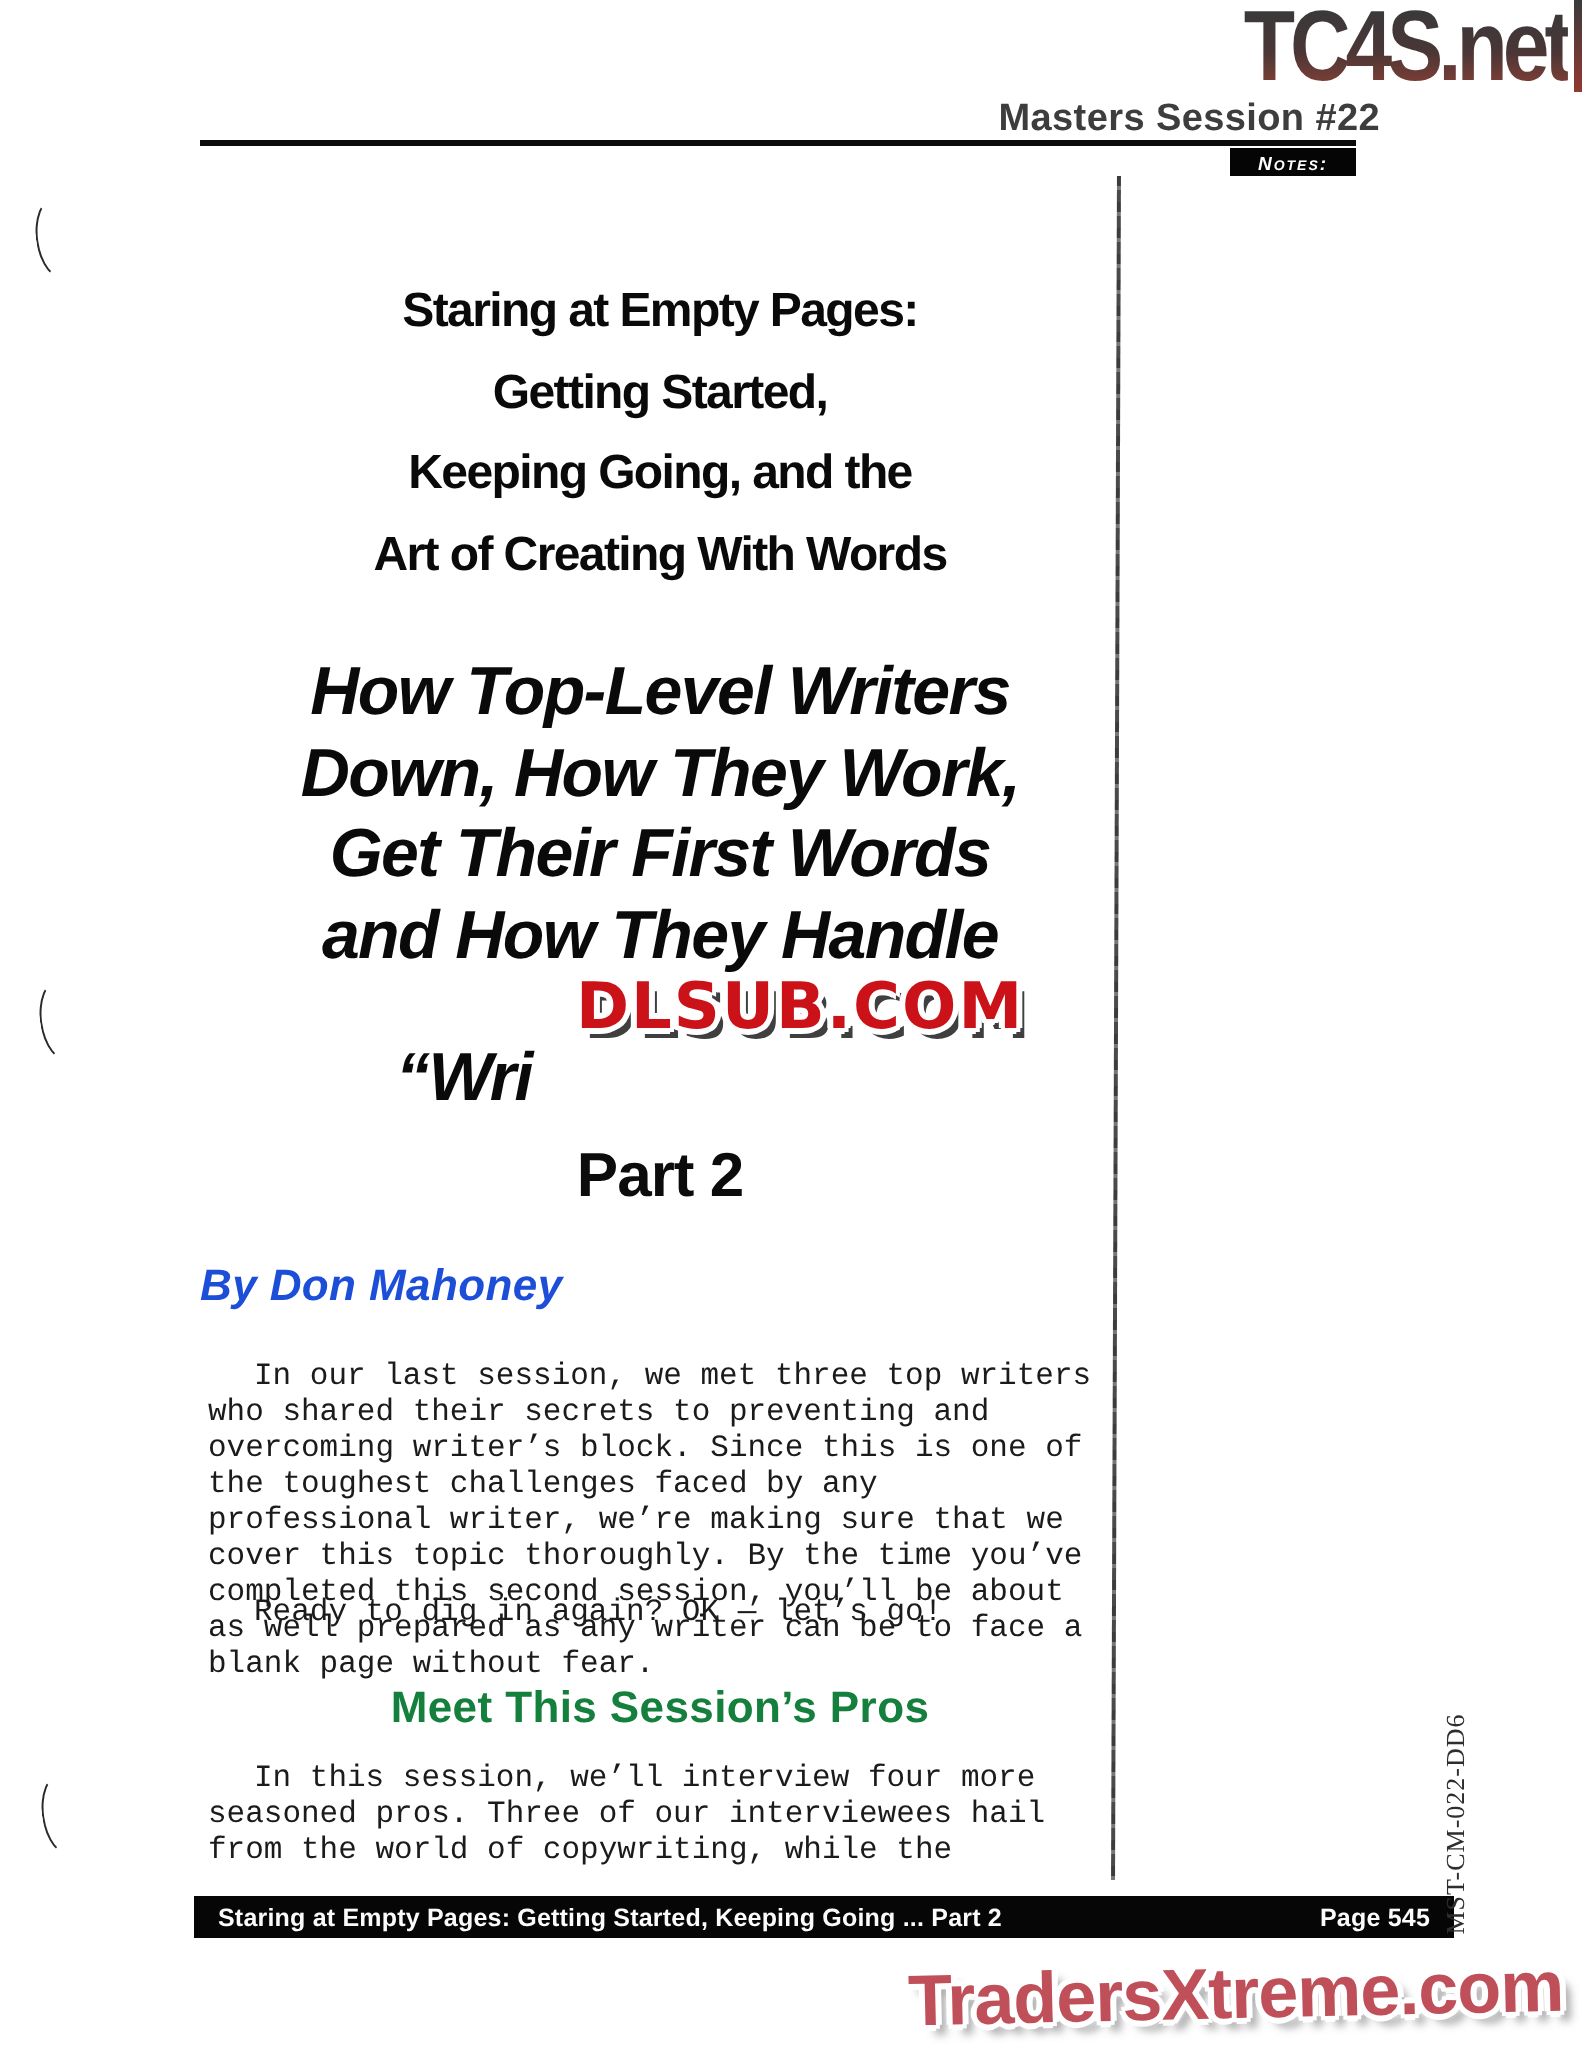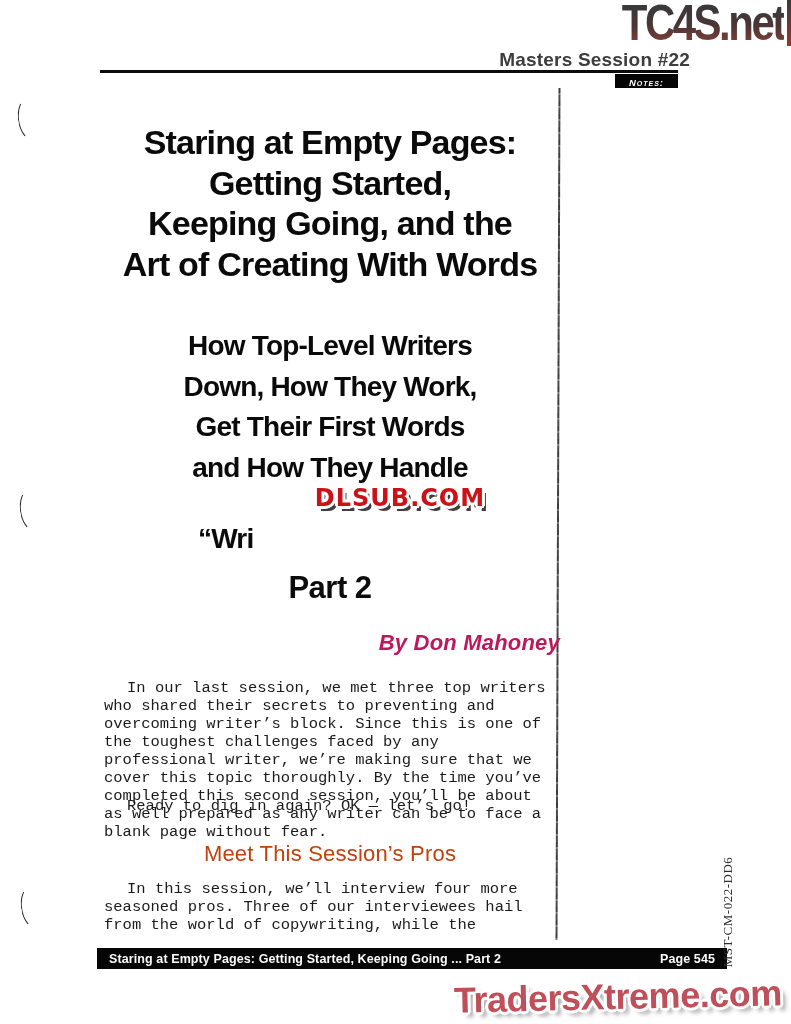--- a/index.html
+++ b/index.html
@@ -52,61 +52,62 @@
   
   .arc{
     position:absolute;width:24px;height:42px;border:1.6px solid transparent;
     border-left-color:#2a2a2a;border-radius:50%;transform:rotate(-8deg);
   }
   .arc-1{left:18px;top:98px;}
   .arc-2{left:20px;top:489px;}
   .arc-3{left:21px;top:886px;}
   
   .main-title{
-    position:absolute;left:100px;top:122px;width:460px;text-align:center;
-    font-size:34px;line-height:40.5px;font-weight:800;letter-spacing:-0.8px;
+    position:absolute;left:100px;top:136px;width:460px;text-align:center;
+    font-size:24px;line-height:40.5px;font-weight:800;letter-spacing:-0.8px;
     color:#0a0a0a;
   }
   .subtitle{
     position:absolute;left:100px;top:326px;width:460px;text-align:center;
-    font-size:28px;line-height:40.5px;font-weight:800;letter-spacing:-0.8px;
+    font-size:34px;line-height:40.5px;font-weight:800;letter-spacing:-0.8px;
     color:#0a0a0a;
+    font-style:italic;
   }
   .subtitle .q-line{text-align:left;padding-left:98px;margin-top:31px;}
   .dlsub-watermark{
     position:absolute;left:252px;top:484px;width:296px;text-align:center;
     font-family:"DejaVu Sans",sans-serif;
-    font-size:24px;font-weight:900;letter-spacing:1px;
+    font-size:32px;font-weight:900;letter-spacing:1px;
     color:var(--watermark-red,#cb1219);
     text-shadow:
       -2px -2px 0 #fff, 2px -2px 0 #fff, -2px 2px 0 #fff, 2px 2px 0 #fff,
       -3px 0 0 #fff, 3px 0 0 #fff, 0 -3px 0 #fff, 0 3px 0 #fff,
       4px 5px 0 #3f3f3f;
     white-space:nowrap;z-index:5;
   }
   .part-label{
     position:absolute;left:100px;top:570px;width:460px;text-align:center;
     font-size:31px;font-weight:800;letter-spacing:-0.5px;color:#0c0c0c;
   }
   .byline{
-    position:absolute;left:100px;top:630px;width:460px;text-align:right;
-    font-size:22px;font-weight:700;font-style:italic;color:#be185d;letter-spacing:0.2px;
+    position:absolute;left:100px;top:630px;width:460px;text-align:left;
+    font-size:22px;font-weight:700;font-style:italic;color:#1d4ed8;letter-spacing:0.2px;
   }
   
   .body-par{
     position:absolute;left:104px;width:452px;
     font-family:Liberation Mono, monospace;font-size:15.5px;line-height:18px;
     color:#1b1b1b;text-indent:23px;
   }
   .par-1{top:679px;}
   .par-2{top:797px;}
   .par-3{top:880px;}
   .section-heading{
     position:absolute;left:100px;top:841px;width:460px;text-align:center;
-    font-size:22px;font-weight:400;letter-spacing:0.2px;color:#c2410c;
+    font-size:22px;font-weight:700;letter-spacing:0.2px;color:#15803d;
   }
   
   .footer-bar{
     position:absolute;left:97px;top:948px;width:630px;height:21px;background:#060606;
     display:flex;align-items:center;justify-content:space-between;padding:0 12px;
     color:#fbfbfb;font-size:12.5px;font-weight:700;letter-spacing:0.1px;
   }
   .side-code{
     position:absolute;left:660px;top:902px;width:140px;height:20px;
     transform:rotate(-90deg);transform-origin:center;

